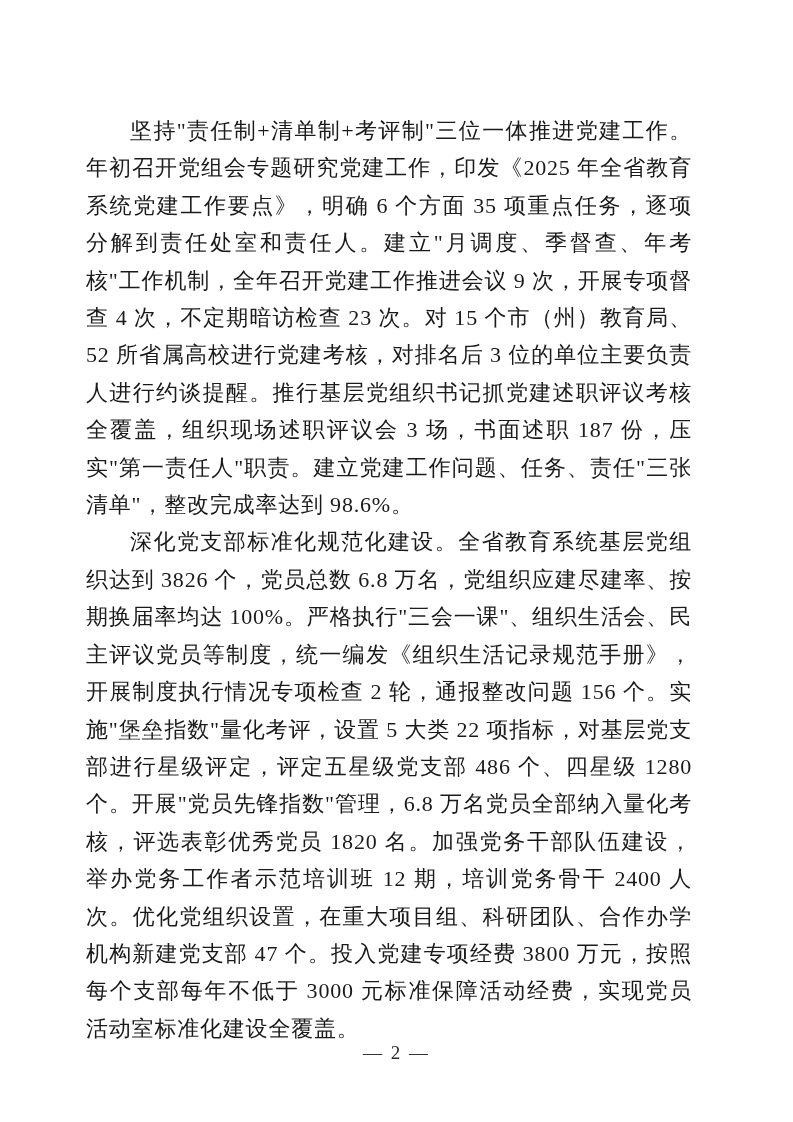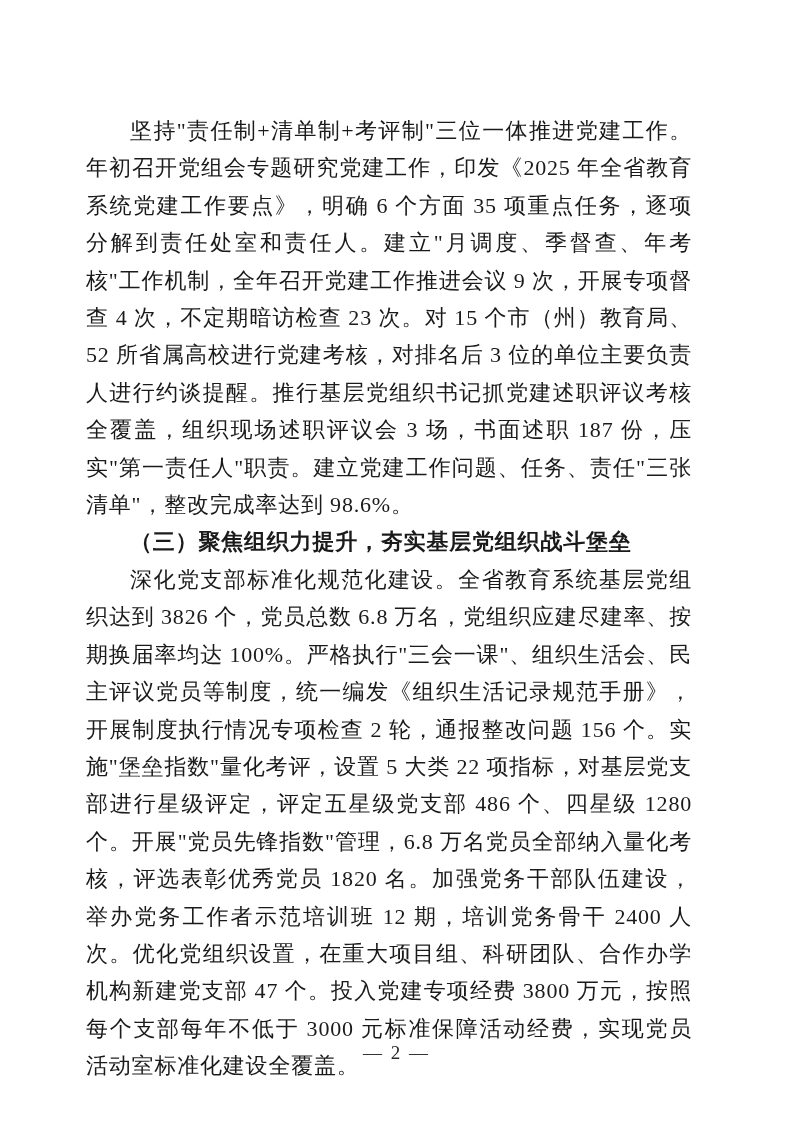--- a/index.html
+++ b/index.html
@@ -51,17 +51,16 @@
     letter-spacing: 2px;
     color: #2a2a2a;
   }
 </style>
 </head>
 <body>
 
 <div class="page">
   <div class="content">
     <p class="body-para">坚持"责任制+清单制+考评制"三位一体推进党建工作。年初召开党组会专题研究党建工作，印发《2025 年全省教育系统党建工作要点》，明确 6 个方面 35 项重点任务，逐项分解到责任处室和责任人。建立"月调度、季督查、年考核"工作机制，全年召开党建工作推进会议 9 次，开展专项督查 4 次，不定期暗访检查 23 次。对 15 个市（州）教育局、52 所省属高校进行党建考核，对排名后 3 位的单位主要负责人进行约谈提醒。推行基层党组织书记抓党建述职评议考核全覆盖，组织现场述职评议会 3 场，书面述职 187 份，压实"第一责任人"职责。建立党建工作问题、任务、责任"三张清单"，整改完成率达到 98.6%。</p>
-    <h3 class="heading">（三）聚焦组织力提升，夯实基层党组织战斗堡垒</h3>
     <p class="body-para">深化党支部标准化规范化建设。全省教育系统基层党组织达到 3826 个，党员总数 6.8 万名，党组织应建尽建率、按期换届率均达 100%。严格执行"三会一课"、组织生活会、民主评议党员等制度，统一编发《组织生活记录规范手册》，开展制度执行情况专项检查 2 轮，通报整改问题 156 个。实施"堡垒指数"量化考评，设置 5 大类 22 项指标，对基层党支部进行星级评定，评定五星级党支部 486 个、四星级 1280 个。开展"党员先锋指数"管理，6.8 万名党员全部纳入量化考核，评选表彰优秀党员 1820 名。加强党务干部队伍建设，举办党务工作者示范培训班 12 期，培训党务骨干 2400 人次。优化党组织设置，在重大项目组、科研团队、合作办学机构新建党支部 47 个。投入党建专项经费 3800 万元，按照每个支部每年不低于 3000 元标准保障活动经费，实现党员活动室标准化建设全覆盖。</p>
   </div>
   <div class="footer">— 2 —</div>
 </div>
 
 </body></html>

